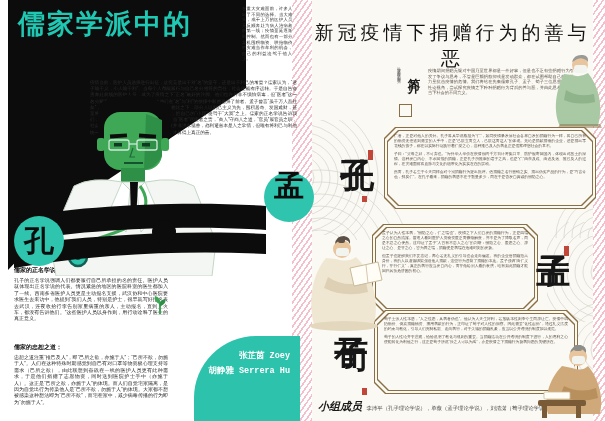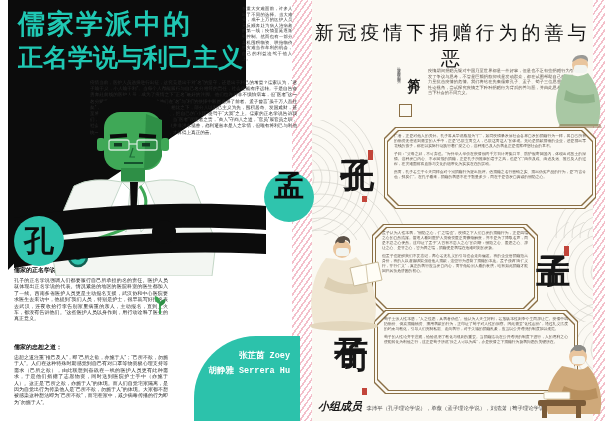--- a/index.html
+++ b/index.html
@@ -66,21 +66,20 @@
 </head>
 <body>
 
 <div class="stage">
 
   <div class="pageL">
     <div class="blackwedge"></div>
 
     <div class="ltitle">
       <div class="t1">儒家学派中的</div>
-      <div class="t2">正名学说与利己主义</div>
     </div>
 
     <div class="abs tinytext lintro">在重大灾难面前，许多人做出了不同的选择。当大难临头，成千上万的医护人员义无反顾奔赴为病人治病救人的第一线；疫情蔓延逐渐受到控制。然而也有一部分人趁机囤积物资、哄抬物价，把灾难当作牟利的机会，将自己的利益凌驾于他人之上。</div>
     <div class="abs tinytext lmain">疫情当前，医护人员选择逆行出征，这究竟是出于对“名”的坚守，还是出于利己的考量？儒家认为，“君子喻于义，小人喻于利”。当每个人都能履行与自己名分相符的责任，社会便能有序运转。于是自告奋勇奔赴前线的医护人员，成为了疫情之下“正名”最好的注脚。他们也许并非不惧怕病毒，但“医者”这一名分赋予他们救死扶伤的使命，使他们在“名”与“利”的抉择中毅然选择了前者。孟子曾言“虽千万人吾往矣”，他们以行动诠释了何为仁心仁术。相比之下，部分人以利己主义为先，囤积居奇、发国难财，甚至将假冒伪劣的防护物资卖给急需的人，把自己的“小我”凌驾于“大我”之上。儒家的正名学说告诉我们，名不正则言不顺，言不顺则事不成。当“医者”尽医者之责，“商人”守商人之道，“官员”履官员之职，社会方能在灾难面前凝聚力量。利己主义并非洪水猛兽，趋利避害本是人之常情，但唯有将利己与利他统一起来，在成就他人的同时成就自己，才算得上真正的善。</div>
 
     <svg class="mansvg" viewBox="0 0 252 186">
       <path d="M88,12 Q120,-2 152,14 Q160,28 155,50 L86,52 Q80,26 88,12 Z" fill="#0c0c0c"></path>
       <rect x="90" y="22" width="58" height="58" rx="16" fill="#3fa857"></rect>
       <path d="M132,24 L148,30 L148,66 Q142,78 130,80 Z" fill="#2e8f46"></path>
       <rect x="83" y="48" width="8" height="13" rx="3" fill="#3fa857"></rect>

